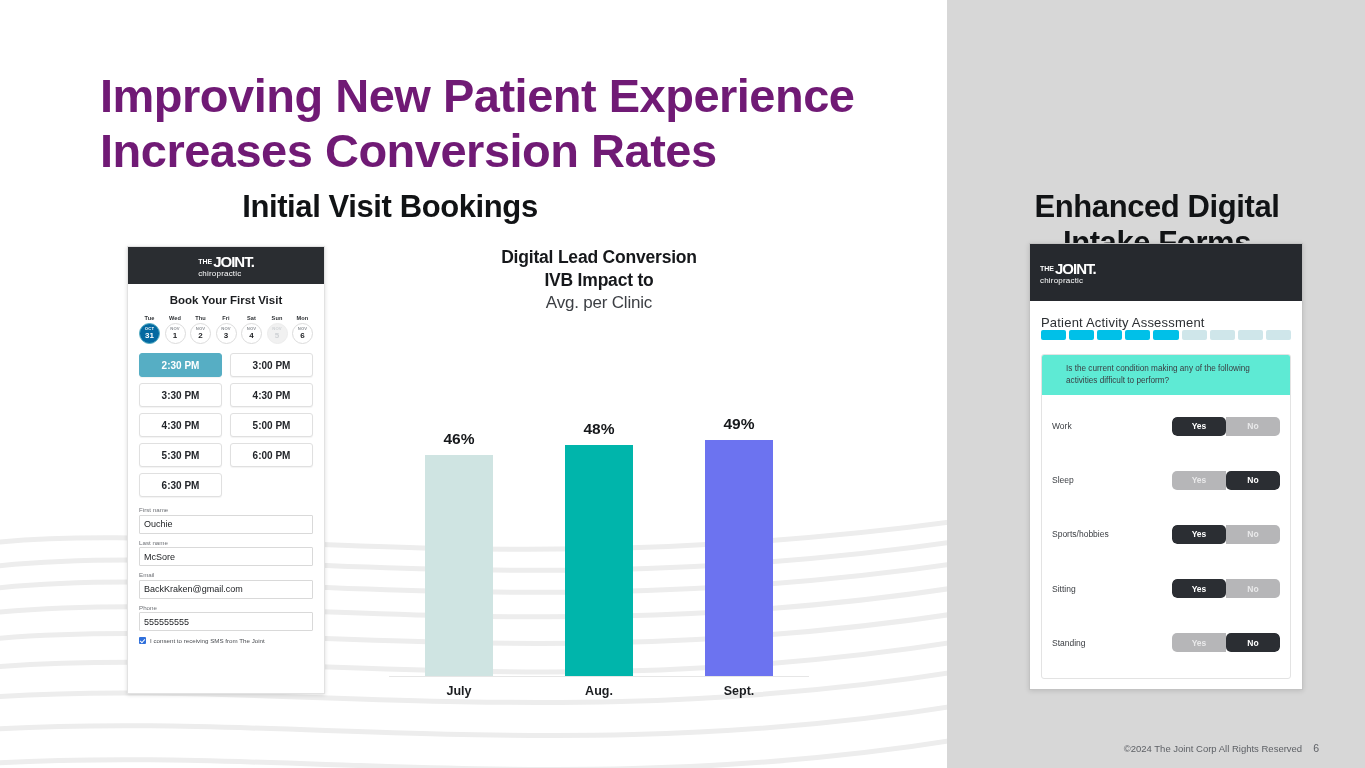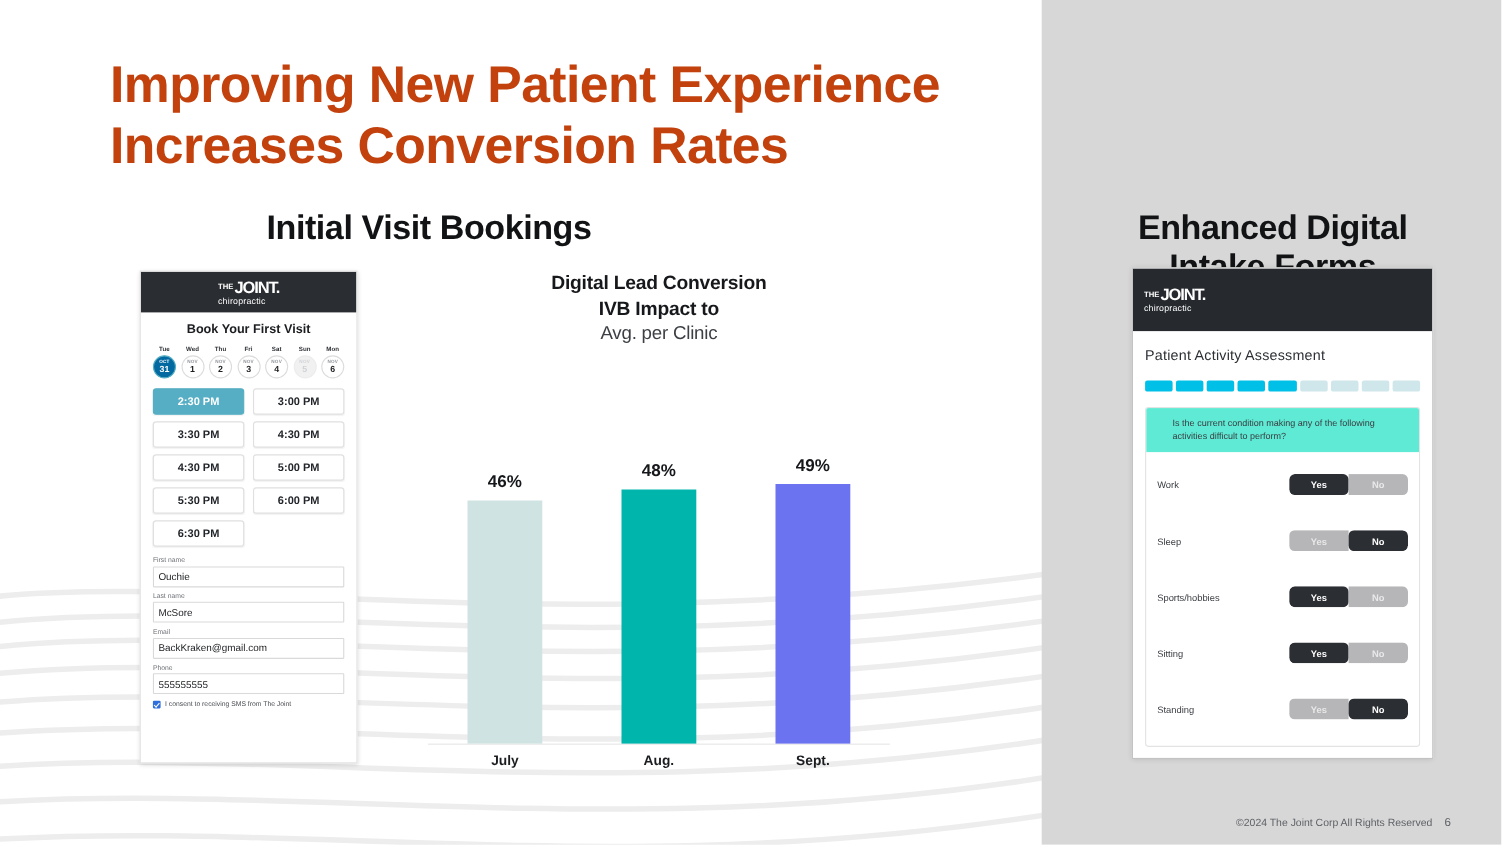--- a/index.html
+++ b/index.html
@@ -14,22 +14,22 @@
   .bg-swooshes svg{position:absolute;left:0;bottom:-10px;width:960px;height:360px;}
 
   
   .right-panel{
     position:absolute;left:947px;top:0;width:418px;height:768px;
     background:#d7d7d7;z-index:1;
   }
 
   
   .main-title{
-    position:absolute;left:100px;top:18px;width:860px;z-index:3;
-    color:#c2410c;font-size:47px;line-height:55px;font-weight:bold;
+    position:absolute;left:100px;top:37px;width:860px;z-index:3;
+    color:#701a75;font-size:47px;line-height:55px;font-weight:bold;
     letter-spacing:-.5px;
   }
   .main-title .line{display:block;}
 
   .left-section-title{
     position:absolute;left:100px;top:163px;width:580px;text-align:center;z-index:3;
     color:#111315;font-size:31px;font-weight:bold;letter-spacing:-.4px;
   }
 
   .right-section-title{
@@ -140,21 +140,21 @@
 
   
   .intake-widget{
     position:absolute;left:1029px;top:243px;width:272px;height:445px;z-index:3;
     background:#ffffff;border:1px solid #c3c3c3;
     box-shadow:0 1px 5px rgba(0,0,0,.13);
     display:flex;flex-direction:column;overflow:hidden;
   }
   .iw-header{background:#26292e;height:57px;display:flex;align-items:center;padding-left:10px;flex:none;}
   .iw-body{padding:14px 11px 10px 11px;flex:1;display:flex;flex-direction:column;}
-  .iw-title{font-size:13px;color:#2c2f33;letter-spacing:.2px;margin-bottom:16px;}
+  .iw-title{font-size:13px;color:#2c2f33;letter-spacing:.2px;margin-bottom:0;}
   .progress{display:flex;gap:3px;margin-bottom:14px;}
   .pseg{height:10px;flex:1;border-radius:2px;background:#cfe6ea;}
   .pseg.filled{background:#00c0e8;}
 
   .q-card{border:1px solid #e3e3e3;border-radius:3px;overflow:hidden;flex:1;display:flex;flex-direction:column;}
   .q-head{background:#5eead4;padding:8px 24px;font-size:8.2px;line-height:12px;color:#3a3d42;}
   .q-rows{flex:1;display:flex;flex-direction:column;justify-content:space-around;padding:4px 10px 8px 10px;}
   .q-row{display:flex;align-items:center;justify-content:space-between;}
   .q-label{font-size:8.5px;color:#3a3d42;}
   .toggle{display:flex;border-radius:5px;overflow:hidden;width:108px;height:19px;}

